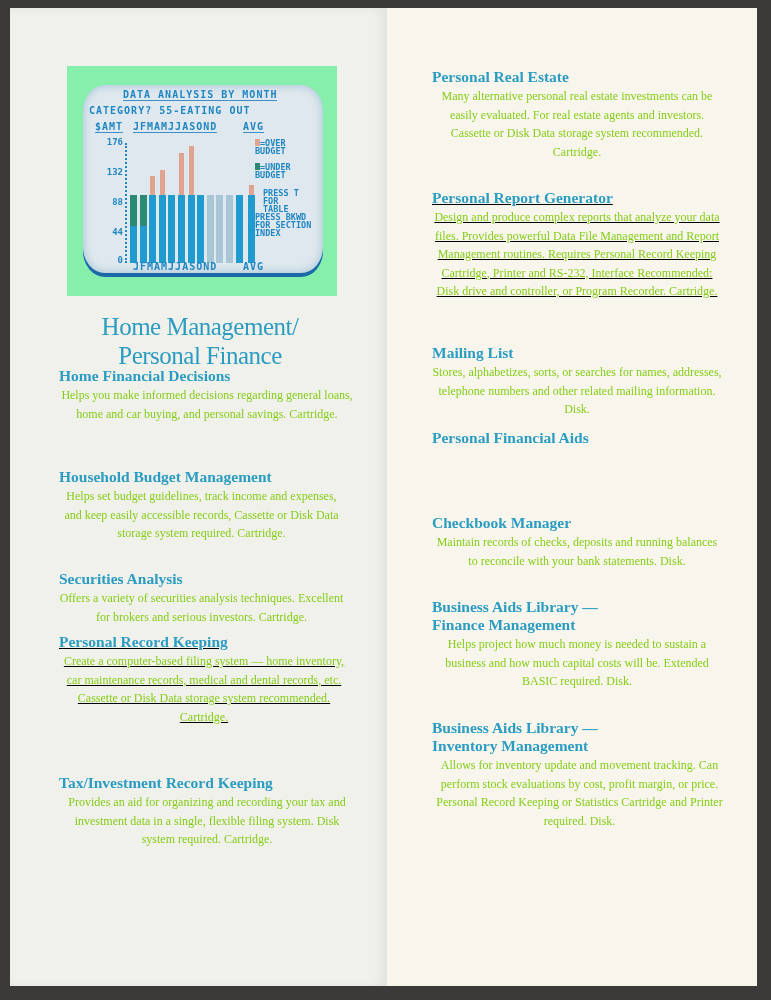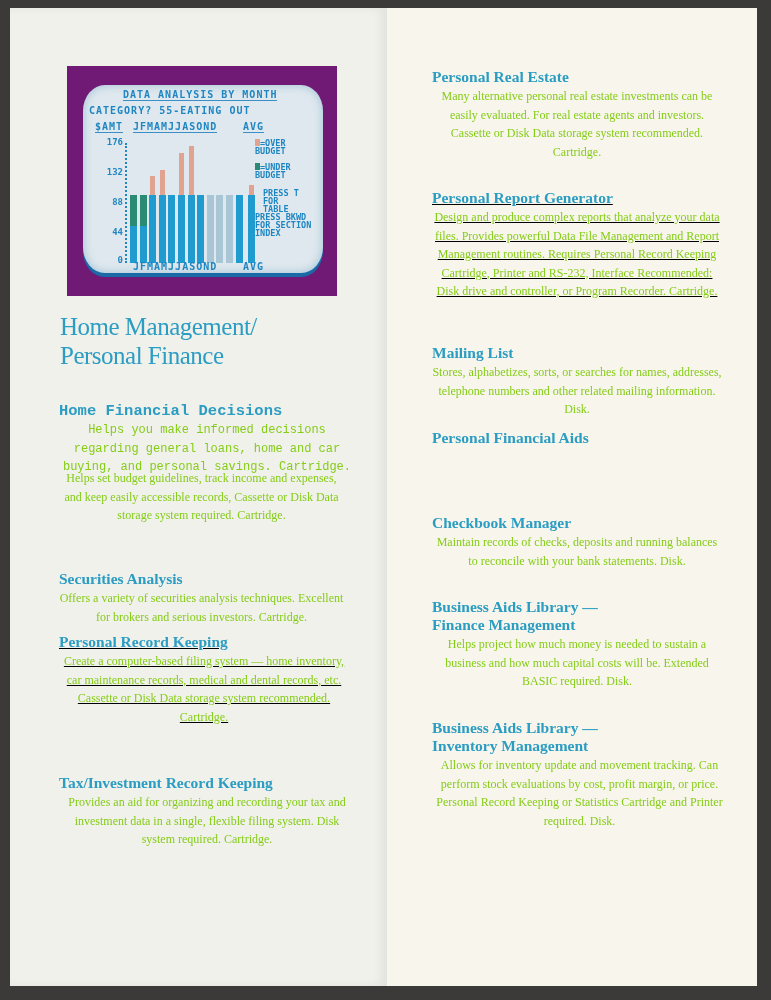--- a/index.html
+++ b/index.html
@@ -11,38 +11,38 @@
     position:absolute; left:10px; top:8px; width:377px; height:978px;
     background:#f1f1ec;
     box-shadow: inset -6px 0 10px rgba(0,0,0,0.06);
   }
   .page-right {
     position:absolute; left:387px; top:8px; width:370px; height:978px;
     background:#f8f6ec;
   }
   .tv-frame {
     position:absolute; left:67px; top:66px; width:270px; height:230px;
-    background:#701a75;
+    background:#86efac;
   }
   .tv-screen {
     position:absolute; left:16px; top:19px; width:240px; height:188px;
     background:#dfe8ee; border-radius:22px/26px;
     box-shadow: inset 0 0 10px rgba(40,120,170,0.35), 0 4px 0 #1a6aa8;
     overflow:hidden;
   }
   .mono { font-family: "DejaVu Sans Mono", "Liberation Mono", monospace; color:#1f86c2; font-weight:bold; }
   .scr-line { position:absolute; font-size:10px; letter-spacing:1px; white-space:nowrap; }
   .ul { border-bottom:1.5px solid #3a8fc6; }
   .axis-lbl { position:absolute; font-size:9px; text-align:right; width:26px; }
   .bar-col { position:absolute; bottom:0; width:9px; }
   .bar-main { position:absolute; bottom:0; left:0; width:9px; }
   .bar-over { position:absolute; left:2px; width:5px; background:#e0a38f; }
   .legend { position:absolute; font-size:8.5px; line-height:8px; }
   .section-title {
-    position:absolute; left:60px; top:312px; width:280px; text-align:left;
+    position:absolute; left:60px; top:312px; width:280px; text-align:center;
     color:#2b9cc2; font-size:25px; line-height:29px; letter-spacing:-0.5px;
   }
   .entry { position:absolute; }
   .entry h3 { margin:0; font-weight:normal; color:#2b9cc2; font-size:15.5px; line-height:18px; font-weight:bold; }
   .entry p { margin:1px 0 0 0; color:#84cc16; font-size:12px; line-height:18.5px;text-align:center; }
 </style>
 </head>
 <body>
 
 <div class="page-left"></div>
@@ -122,25 +122,26 @@
     <div class="legend" style="left:172px; top:104px; width:40px;padding-left:8px;">PRESS T FOR TABLE</div>
     <div class="legend" style="left:172px; top:128px; width:60px;">PRESS BKWD FOR SECTION INDEX</div>
   </div>
 </div>
 
 <div class="section-title">
   <div>Home Management/</div>
   <div>Personal Finance</div>
 </div>
 
-<div class="entry" style="left:59px; top:402px; width:296px;font-family:Liberation Mono, monospace;">
+<div class="entry" style="left:59px; top:367px; width:296px;">
   <h3>Home Financial Decisions</h3>
   <p>Helps you make informed decisions regarding general loans, home and car buying, and personal savings. Cartridge.</p>
 </div>
 <div class="entry" style="left:59px; top:468px; width:285px;">
+  <h3>Household Budget Management</h3>
   <p>Helps set budget guidelines, track income and expenses, and keep easily accessible records, Cassette or Disk Data storage system required. Cartridge.</p>
 </div>
 <div class="entry" style="left:59px; top:570px; width:285px;">
   <h3>Securities Analysis</h3>
   <p>Offers a variety of securities analysis techniques. Excellent for brokers and serious investors. Cartridge.</p>
 </div>
 <div class="entry" style="left:59px; top:633px; width:290px;text-decoration:underline;">
   <h3>Personal Record Keeping</h3>
   <p>Create a computer-based filing system — home inventory, car maintenance records, medical and dental records, etc. Cassette or Disk Data storage system recommended. Cartridge.</p>
 </div>

